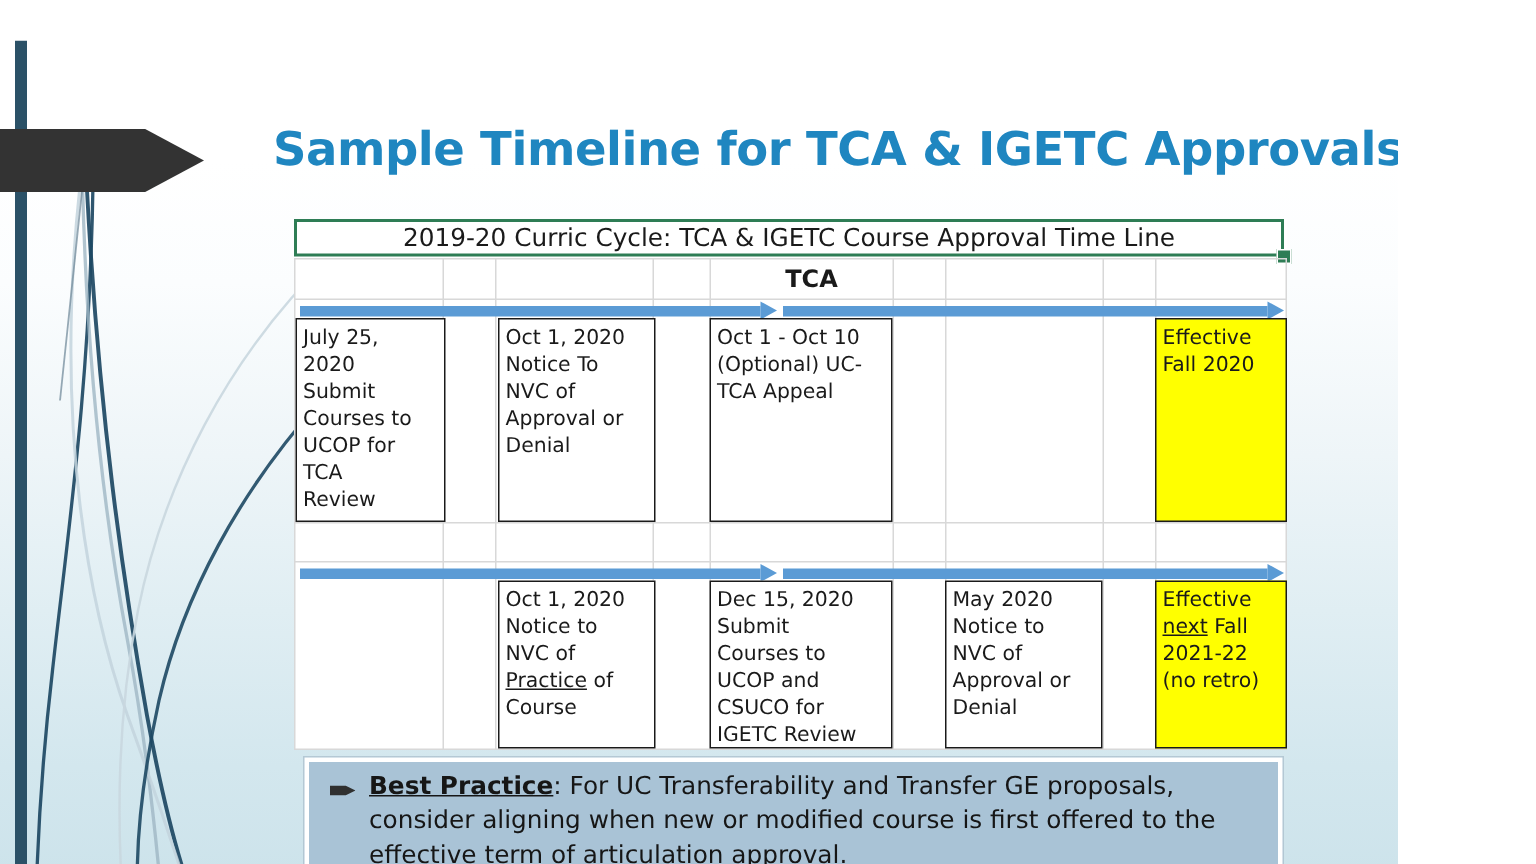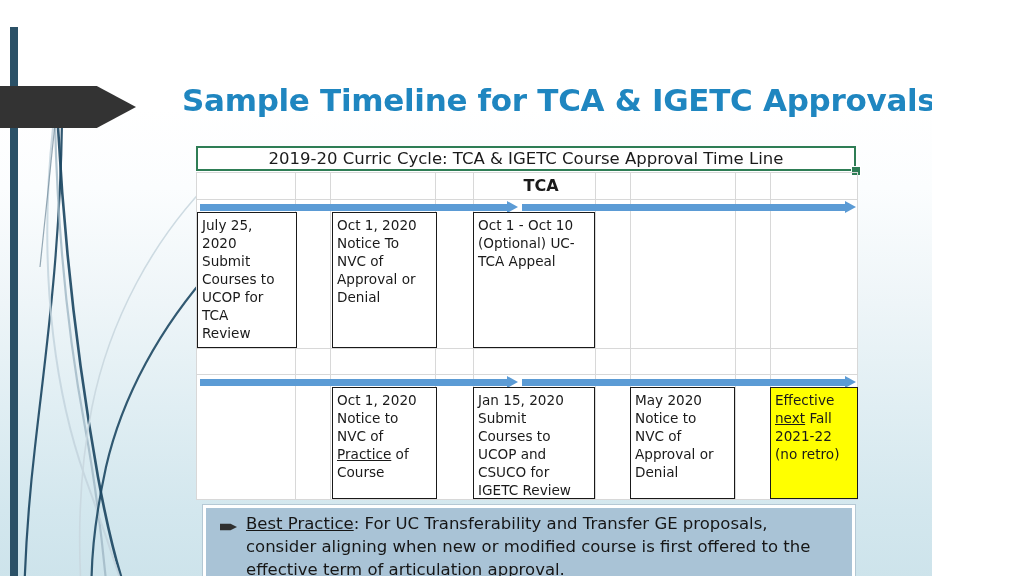--- a/index.html
+++ b/index.html
@@ -88,21 +88,21 @@
   .callout-bullet{
     position:absolute;left:14px;top:14px;width:17px;height:10px;
     background:#303030;
     clip-path:polygon(0 18%, 62% 18%, 100% 50%, 62% 82%, 0 82%);
   }
   .callout-text{
     position:absolute;left:40px;top:5px;right:12px;
     font-size:16.5px;line-height:1.38;color:#161616;
     font-family:"DejaVu Sans", sans-serif;
   }
-  .callout-text b{font-weight:normal;text-decoration:underline;}
+  .callout-text b{font-weight:bold;text-decoration:underline;}
 </style>
 </head>
 <body>
 
 <div id="slide">
 
   <div class="left-bar"></div>
 
   <svg class="swoosh" viewBox="0 0 230 576" preserveAspectRatio="none">
     <path d="M62,95 C60,230 45,330 35,420 C28,480 25,530 24,576" fill="none" stroke="#1d4863" stroke-width="2.2" opacity="0.92"></path>
@@ -153,36 +153,39 @@
 
     <div class="cellbox" style="left:1px;top:66px;width:100px;height:136px">
       <span>July 25, 2020 Submit Courses to UCOP for TCA Review</span>
     </div>
     <div class="cellbox" style="left:136px;top:66px;width:105px;height:136px">
       <span>Oct 1, 2020 Notice To NVC of Approval or Denial</span>
     </div>
     <div class="cellbox" style="left:277px;top:66px;width:122px;height:136px">
       <span>Oct 1 - Oct 10 (Optional) UC-TCA Appeal</span>
     </div>
+    <div class="cellbox hl" style="left:574px;top:66px;width:88px;height:136px">
+      <span>Effective Fall 2020</span>
+    </div>
 
 
     <div class="arrow" style="left:4px;top:230px;width:318px">
       <div class="shaft" style="width:307px"></div>
         <div class="head" style="left:307px"></div>
     </div>
     <div class="arrow" style="left:326px;top:230px;width:334px">
       <div class="shaft" style="width:323px"></div>
         <div class="head" style="left:323px"></div>
     </div>
 
     <div class="cellbox" style="left:136px;top:241px;width:105px;height:112px">
       <span>Oct 1, 2020 Notice to NVC of <u>Practice</u> of Course</span>
     </div>
     <div class="cellbox" style="left:277px;top:241px;width:122px;height:112px">
-      <span>Jan 15, 2020 Submit Courses to UCOP and CSUCO for IGETC Review</span>
+      <span>Dec 15, 2020 Submit Courses to UCOP and CSUCO for IGETC Review</span>
     </div>
     <div class="cellbox" style="left:434px;top:241px;width:105px;height:112px">
       <span>May 2020 Notice to NVC of Approval or Denial</span>
     </div>
     <div class="cellbox hl" style="left:574px;top:241px;width:88px;height:112px">
       <span>Effective <u>next</u> Fall 2021-22 (no retro)</span>
     </div>
 
   </div>
 

